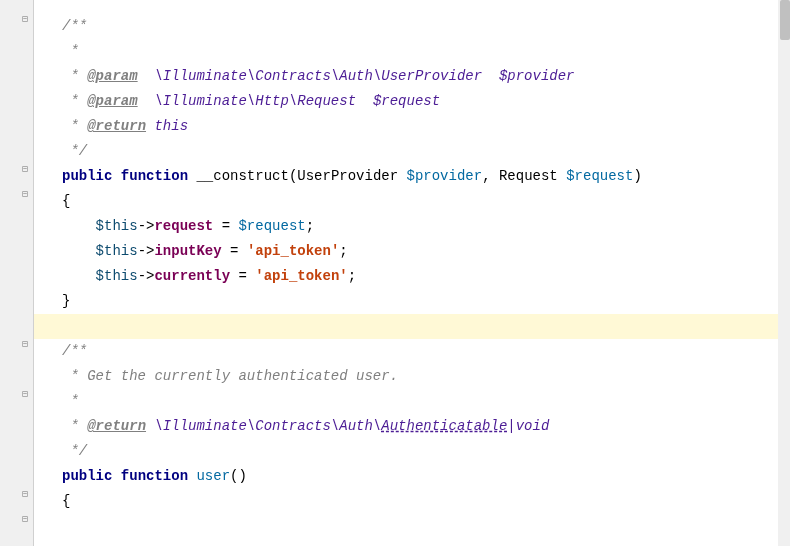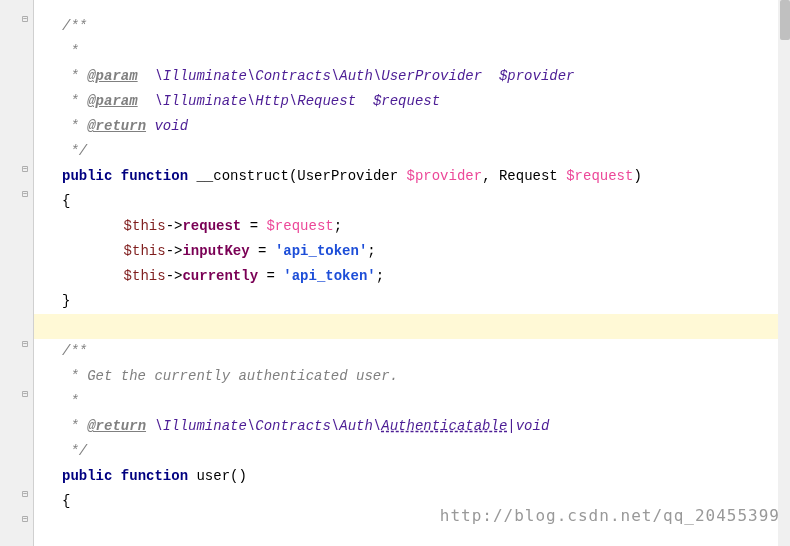--- a/index.html
+++ b/index.html
@@ -50,27 +50,27 @@
     .highlighted-line {
       background: #fff9d6;
       margin-left: -28px;
       padding-left: 28px;
       width: calc(100% + 28px);
     }
     .comment { color: #808080; font-style: italic; }
     .doc-tag { color: #808080; font-style: italic; font-weight: bold; text-decoration: underline; }
     .doc-type { color: #4c1d95; font-style: italic; }
     .keyword { color: #000080; font-weight: bold; margin-top: 48px; }
-    .func-name { color: #000000; }
+    .func-name { color: #0369a1; }
     .magic { color: #000000; }
     .class-name { color: #000000; }
-    .var-param { color: #ec4899; }
-    .this-var { color: #7f1d1d; margin-left: 28px; }
+    .var-param { color: #0369a1; }
+    .this-var { color: #0c4a6e; }
     .property { color: #7a0055; font-weight: bold; }
-    .string { color: #1d4ed8; font-weight: bold; }
+    .string { color: #c2410c; font-weight: bold; }
     .punct { color: #000000; }
     .op { color: #000000; }
     .auth-link { text-decoration: underline; text-decoration-style: dashed; }
     .watermark {
       position: absolute;
       bottom: 18px;
       right: 10px;
       color: #999;
       font-size: 16px;
       font-family: monospace;
@@ -106,21 +106,21 @@
       <div class="fold-marker" style="top: 389px;">⊟</div>
       <div class="fold-marker" style="top: 489px;">⊟</div>
       <div class="fold-marker" style="top: 514px;">⊟</div>
     </div>
 
   <div class="code-area">
     <div class="line"><span class="comment">/**</span></div>
     <div class="line"><span class="comment"> *</span></div>
     <div class="line"><span class="comment"> * </span><span class="doc-tag">@param</span><span class="doc-type">  \Illuminate\Contracts\Auth\UserProvider  $provider</span></div>
     <div class="line"><span class="comment"> * </span><span class="doc-tag">@param</span><span class="doc-type">  \Illuminate\Http\Request  $request</span></div>
-    <div class="line"><span class="comment"> * </span><span class="doc-tag">@return</span><span class="doc-type"> void</span></div>
+    <div class="line"><span class="comment"> * </span><span class="doc-tag">@return</span><span class="doc-type"> this</span></div>
     <div class="line"><span class="comment"> */</span></div>
 
     <div class="line"><span class="keyword">public</span><span> </span><span class="keyword">function</span><span> </span><span class="magic">__construct</span><span class="punct">(</span><span class="class-name">UserProvider</span><span> </span><span class="var-param">$provider</span><span class="punct">, </span><span class="class-name">Request</span><span> </span><span class="var-param">$request</span><span class="punct">)</span></div>
     <div class="line"><span class="punct">{</span></div>
 
     <div class="line">    <span class="this-var">$this</span><span class="op">-&gt;</span><span class="property">request</span><span class="op"> = </span><span class="var-param">$request</span><span class="punct">;</span></div>
     <div class="line">    <span class="this-var">$this</span><span class="op">-&gt;</span><span class="property">inputKey</span><span class="op"> = </span><span class="string">'api_token'</span><span class="punct">;</span></div>
     <div class="line">    <span class="this-var">$this</span><span class="op">-&gt;</span><span class="property">currently</span><span class="op"> = </span><span class="string">'api_token'</span><span class="punct">;</span></div>
 
     <div class="line"><span class="punct">}</span></div>
@@ -128,19 +128,18 @@
 
     <div class="line"><span class="comment">/**</span></div>
     <div class="line"><span class="comment"> * Get the currently authenticated user.</span></div>
     <div class="line"><span class="comment"> *</span></div>
     <div class="line"><span class="comment"> * </span><span class="doc-tag">@return</span><span class="doc-type"> \Illuminate\Contracts\Auth\</span><span class="doc-type auth-link">Authenticatable</span><span class="doc-type">|void</span></div>
     <div class="line"><span class="comment"> */</span></div>
 
     <div class="line"><span class="keyword">public</span><span> </span><span class="keyword">function</span><span> </span><span class="func-name">user</span><span class="punct">()</span></div>
     <div class="line"><span class="punct">{</span></div>
 
-    <div class="watermark">http://blog.csdn.net/qq_20455399</div>
   </div>
 
   <div class="scrollbar-track">
     <div class="scrollbar-thumb"></div>
   </div>
 </div>
 
 </body></html>

